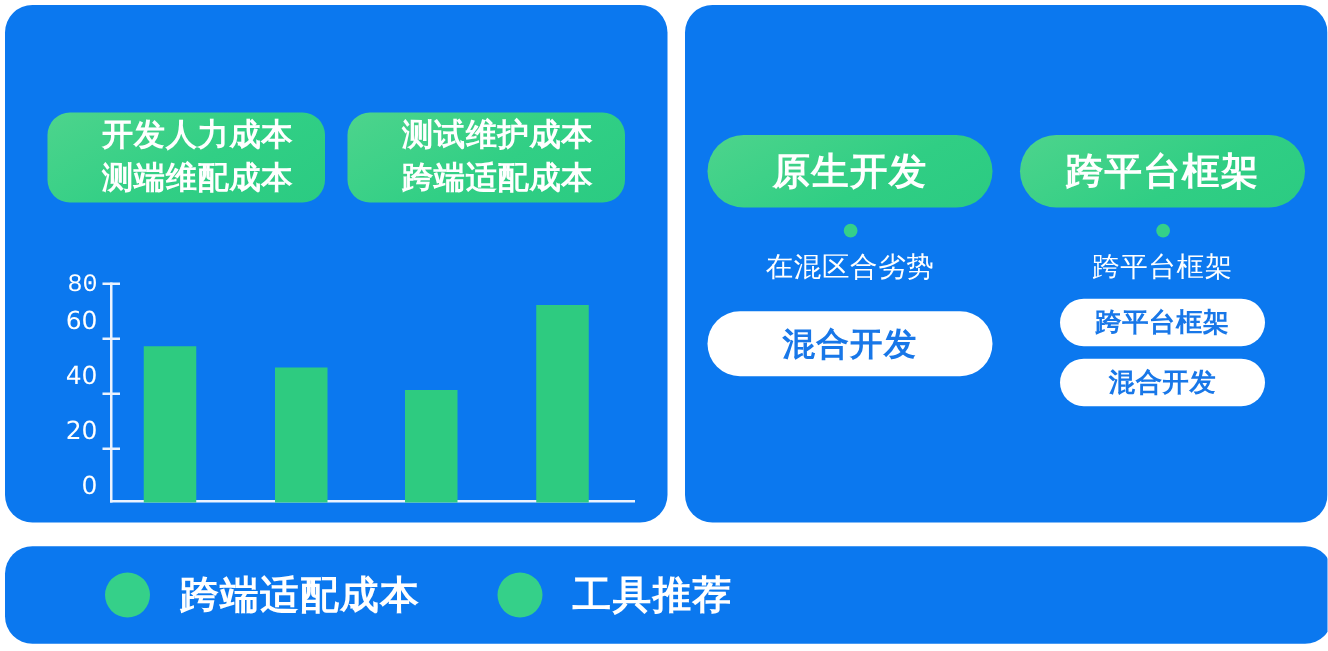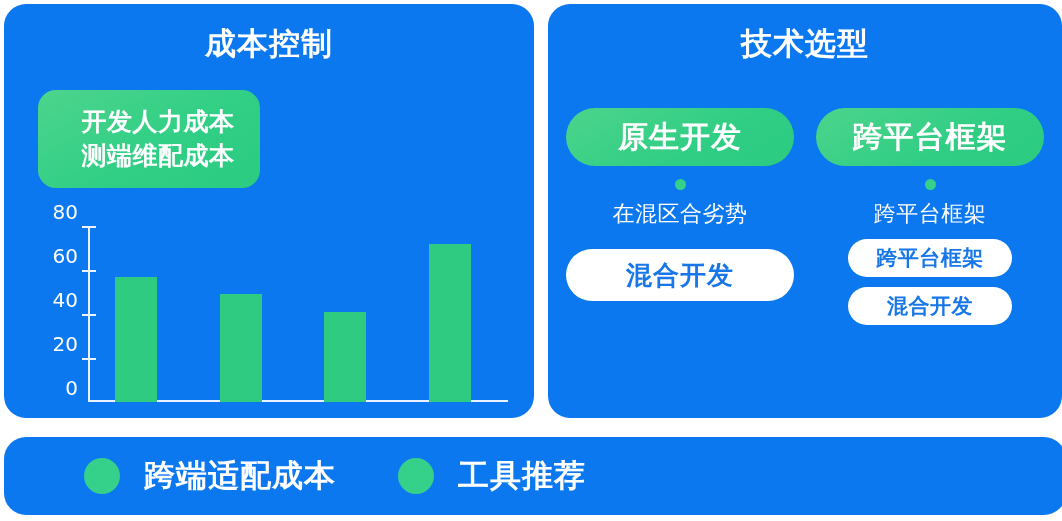--- a/index.html
+++ b/index.html
@@ -44,21 +44,21 @@
   #cost-cards {
     position: absolute;
     left: 34px;
     top: 86px;
     width: 462px;
     display: flex;
     justify-content: space-between;
   }
   .cost-card {
     width: 222px;
-    height: 98px;
+    height: 72px;
     border-radius: 18px;
     background: linear-gradient(150deg, #4dd48c 0%, #31cf85 55%, #2bcb82 100%);
     display: flex;
     flex-direction: column;
     align-items: center;
     justify-content: center;
     color: #ffffff;
     font-size: 25px;
     font-weight: bold;
     line-height: 1.35;
@@ -224,56 +224,58 @@
     letter-spacing: 1px;
     white-space: nowrap;
   }
 </style>
 </head>
 <body>
 
 <div id="infographic">
 
   <section class="panel" id="panel-cost">
-    <h2 class="panel-title">成本控制</h2>
 
     <div id="cost-cards">
       <div class="cost-card">
         <span>开发人力成本</span>
         <span>测端维配成本</span>
+      </div>
+      <div class="cost-card">
+        <span>测试维护成本</span>
+        <span>跨端适配成本</span>
       </div>
     </div>
 
     <div id="cost-chart">
       <div class="chart-axis-labels" id="ytick-labels">
           <span class="ytick-label" style="top: 176px;">0</span>
           <span class="ytick-label" style="top: 132px;">20</span>
           <span class="ytick-label" style="top: 88px;">40</span>
           <span class="ytick-label" style="top: 44px;">60</span>
-          <span class="ytick-label" style="top: 0px;">80</span>
+          <span class="ytick-label" style="top: 16px; font-family: Liberation Mono, monospace;">80</span>
         </div>
       <div class="axis-line-v"></div>
       <div class="axis-line-h"></div>
       <div id="ytick-marks">
           <div class="ytick-mark" style="top: 146px;"></div>
           <div class="ytick-mark" style="top: 102px;"></div>
           <div class="ytick-mark" style="top: 58px;"></div>
           <div class="ytick-mark" style="top: 14px;"></div>
         </div>
       <div class="bars-area" id="bars-area">
           <div class="bar" title="1: 57" style="height: 125.4px; left: 25.25px; background: rgb(46, 203, 128);"></div>
           <div class="bar" title="2: 49" style="height: 107.8px; left: 129.75px; background: rgb(46, 203, 128);"></div>
           <div class="bar" title="3: 41" style="height: 90.2px; left: 234.25px; background: rgb(46, 203, 128);"></div>
           <div class="bar" title="4: 72" style="height: 158.4px; left: 338.75px; background: rgb(46, 203, 128);"></div>
         </div>
     </div>
   </section>
 
   <section class="panel" id="panel-tech">
-    <h2 class="panel-title">技术选型</h2>
 
     <div id="tech-columns">
 
       <div class="tech-col">
         <div class="tech-pill-green">
           <span>原生开发</span>
         </div>
         <span class="tech-dot"></span>
         <span class="tech-note">在混区合劣势</span>
         <div class="tech-pill-white lg">

